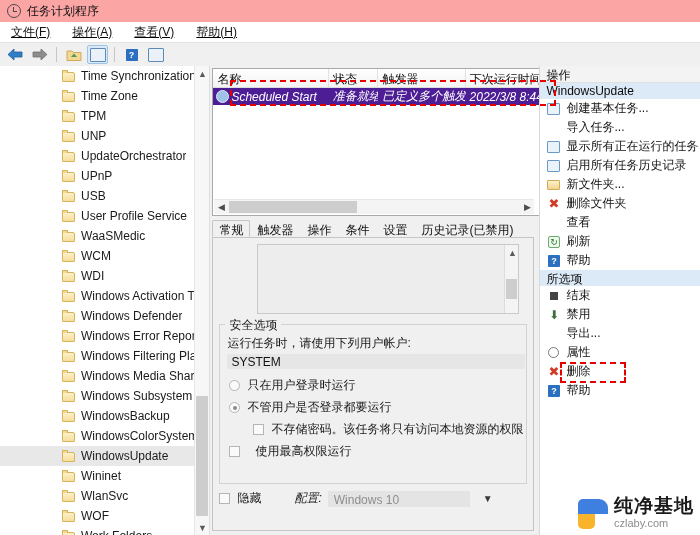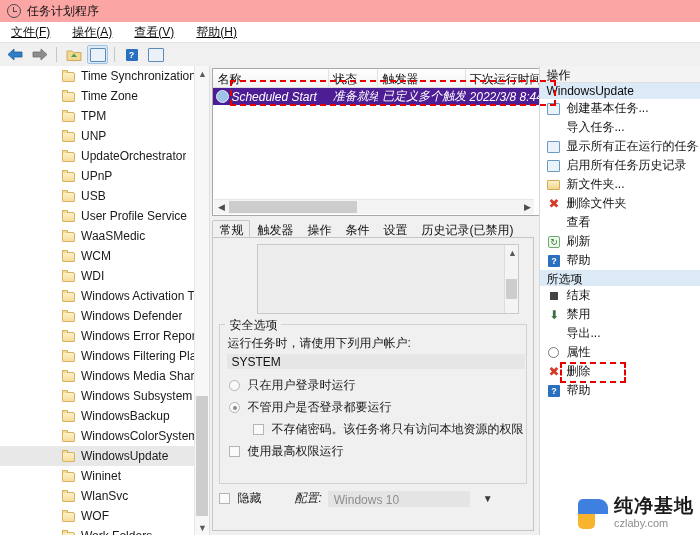--- a/index.html
+++ b/index.html
@@ -342,21 +342,21 @@
         <div class="opt" style="left:16px;top:161px;">
           <span class="radio on"></span>
           <span>不管用户是否登录都要运行</span>
         </div>
 
         <div class="opt" style="left:40px;top:183px;">
           <span class="cbx"></span>
           <span>不存储密码。该任务将只有访问本地资源的权限</span>
         </div>
 
-        <div class="opt" style="left:16px;top:205px;">
+        <div class="opt" style="left:16px;top:205px;gap:8px;">
           <span class="cbx"></span>
           <span>使用最高权限运行</span>
         </div>
 
         <div class="bottomrow">
           <span class="cbx"></span>
           <span>隐藏</span>
           <span class="cfg-label">配置:</span>
           <span class="cfg-sel">
             <span>Windows 10</span>

